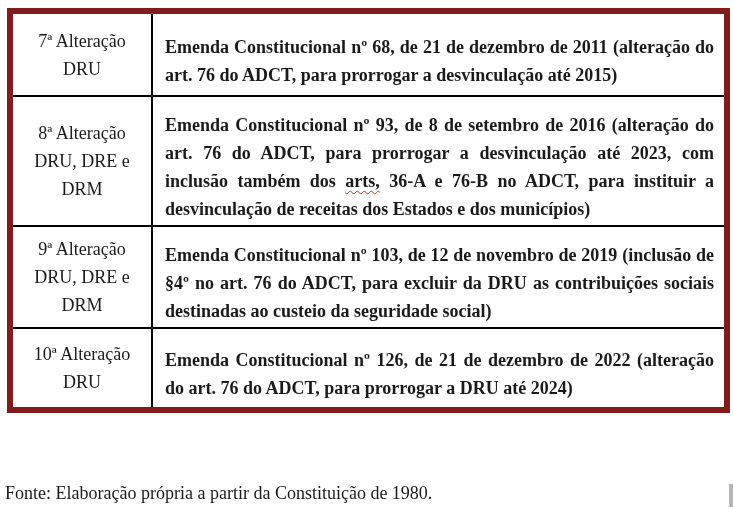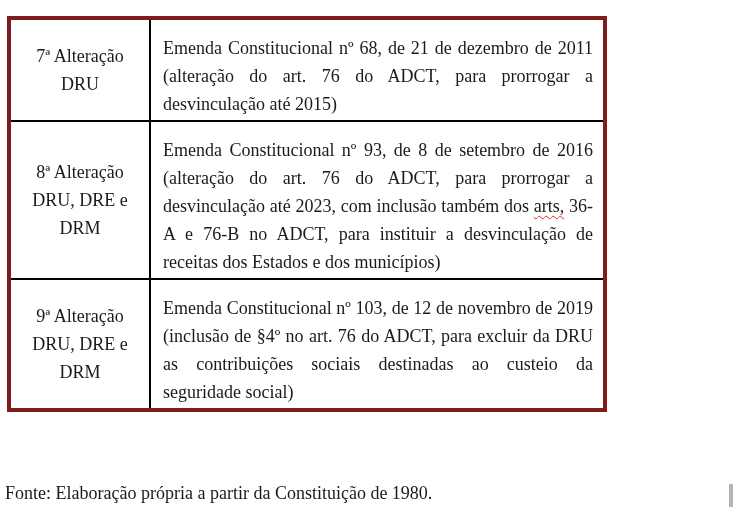--- a/index.html
+++ b/index.html
@@ -11,25 +11,25 @@
     width: 733px;
     height: 512px;
     position: relative;
     overflow: hidden;
     font-family: "Liberation Serif", "DejaVu Serif", serif;
     color: #1a1a1a;
   }
   .doc-table {
     position: absolute;
     left: 7px;
-    top: 16px;
-    width: 600px;
+    top: 8px;
+    width: 723px;
     border-collapse: collapse;
     table-layout: fixed;
-    border: 4px solid #7f1d1d;
+    border: 6px solid #7f1d1d;
   }
   .doc-table td {
     border: 2px solid #000000;
     font-size: 18px;
     line-height: 28px;
     vertical-align: middle;
     overflow: hidden;
   }
   .doc-table tr:nth-child(1) { height: 85px; }
   .doc-table tr:nth-child(2) { height: 117px; }
@@ -37,20 +37,21 @@
   .doc-table tr:nth-child(4) { height: 82px; }
   .doc-table tr:nth-child(5) { height: 91px; }
   td.label-cell {
     width: 126px;
     text-align: center;
     padding: 2px 6px;
   }
   td.desc-cell {
     text-align: justify;
     padding: 14px 10px 2px 12px;
+    font-weight: bold;
   }
   .spell-error {
     text-decoration: underline;
     text-decoration-style: wavy;
     text-decoration-color: #d93025;
     text-decoration-thickness: 1px;
     text-underline-offset: 3px;
   }
   .source-note {
     position: absolute;
@@ -91,18 +92,26 @@
       </td>
     </tr>
     <tr>
       <td class="label-cell">
         <span>9ª Alteração DRU, DRE e DRM</span>
       </td>
       <td class="desc-cell">
         <span>Emenda Constitucional nº 103, de 12 de novembro de 2019 (inclusão de §4º no art. 76 do ADCT, para excluir da DRU as contribuições sociais destinadas ao custeio da seguridade social)</span><span class="spell-error"></span><span></span>
       </td>
     </tr>
+    <tr>
+      <td class="label-cell">
+        <span>10ª Alteração DRU</span>
+      </td>
+      <td class="desc-cell">
+        <span>Emenda Constitucional nº 126, de 21 de dezembro de 2022 (alteração do art. 76 do ADCT, para prorrogar a DRU até 2024)</span><span class="spell-error"></span><span></span>
+      </td>
+    </tr>
   </tbody>
 </table>
 
 <div class="source-note">Fonte: Elaboração própria a partir da Constituição de 1980.</div>
 
 <div class="scrollbar-fragment"></div>
 
 </body></html>

